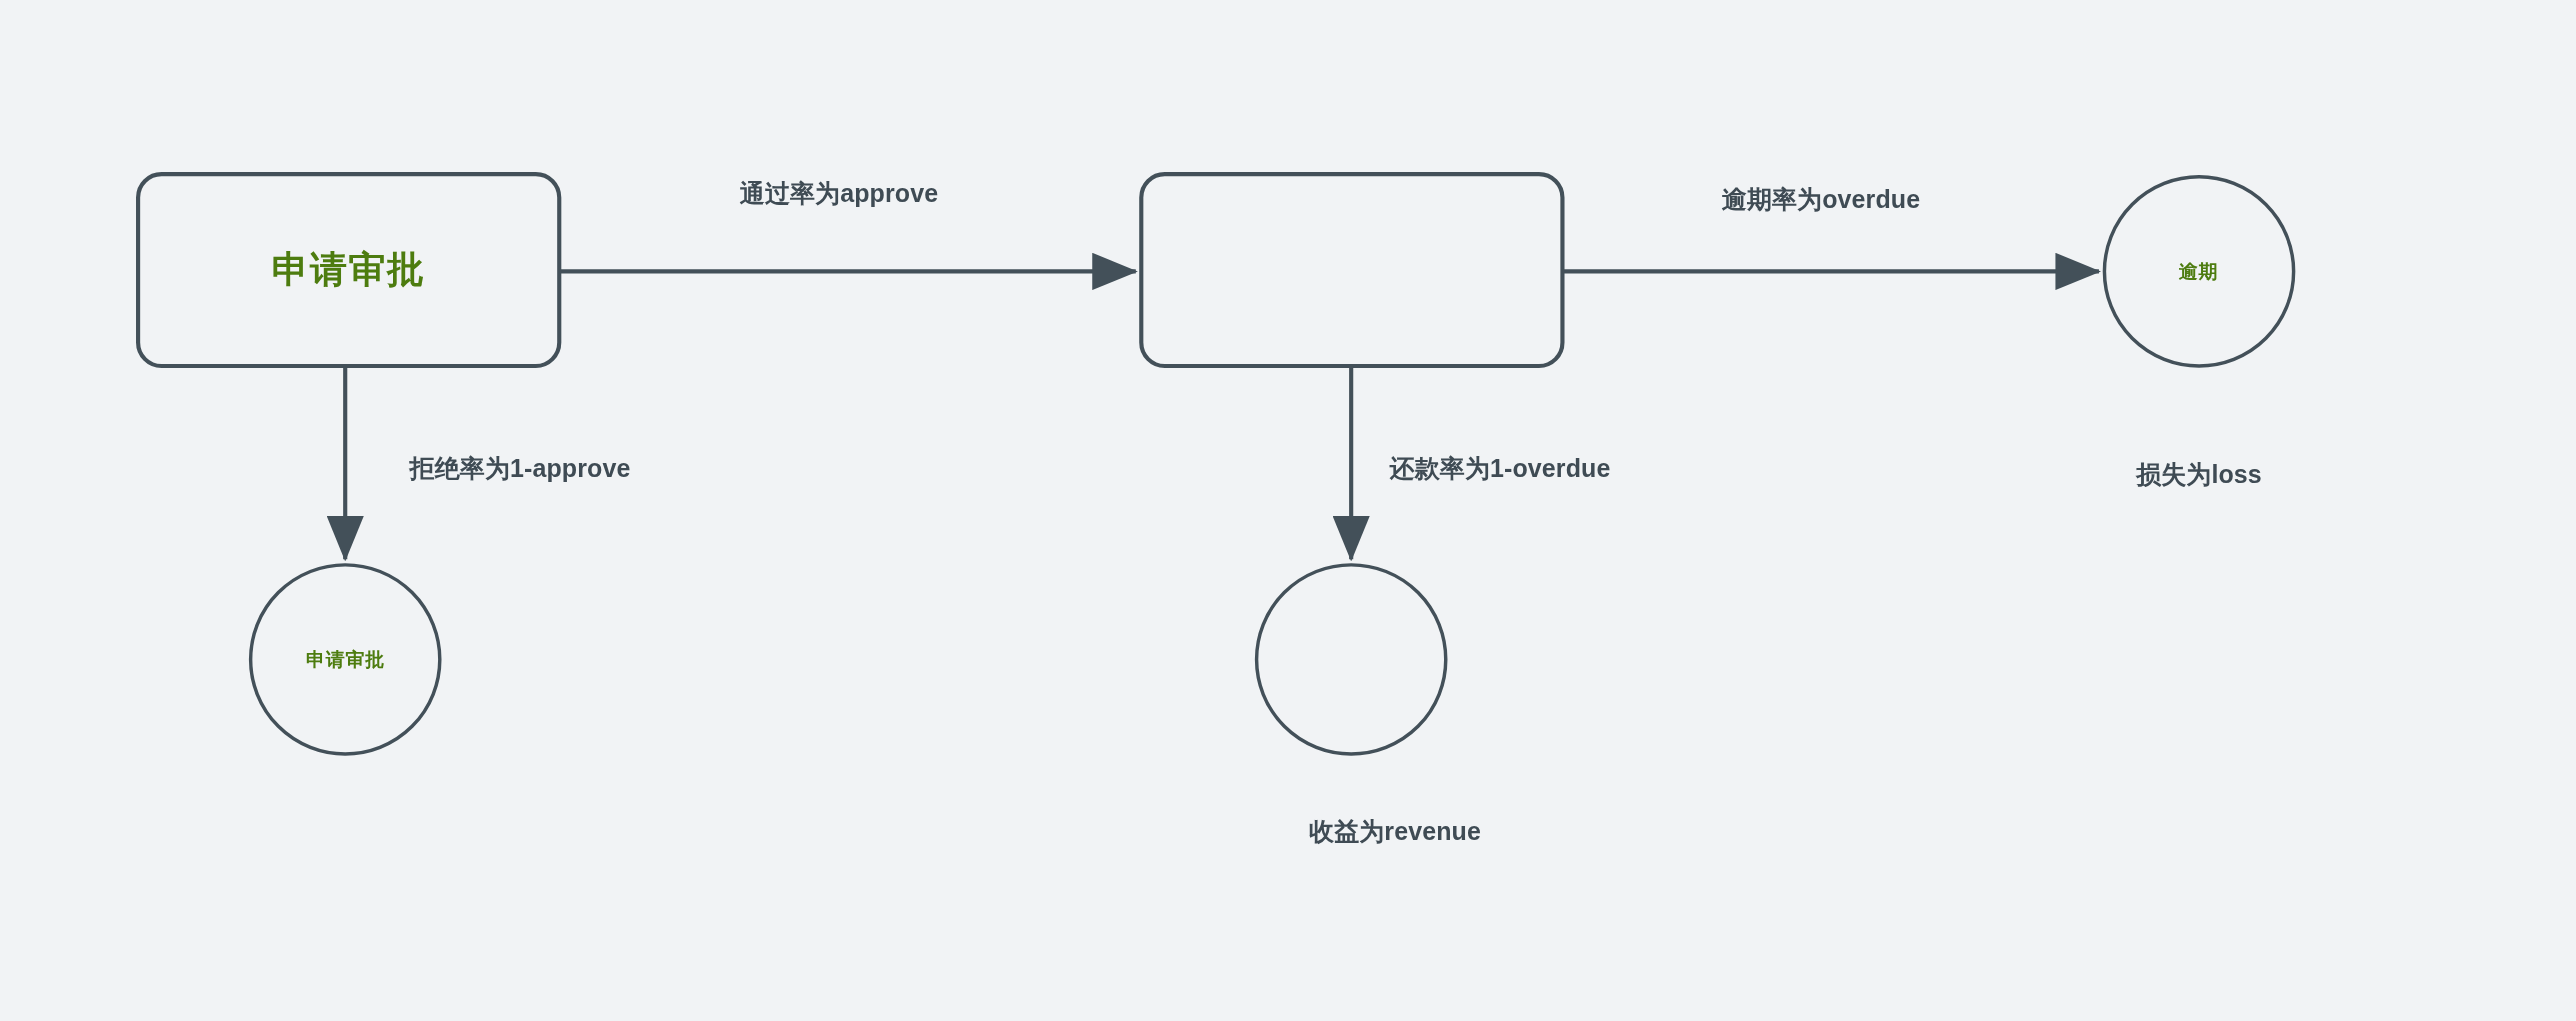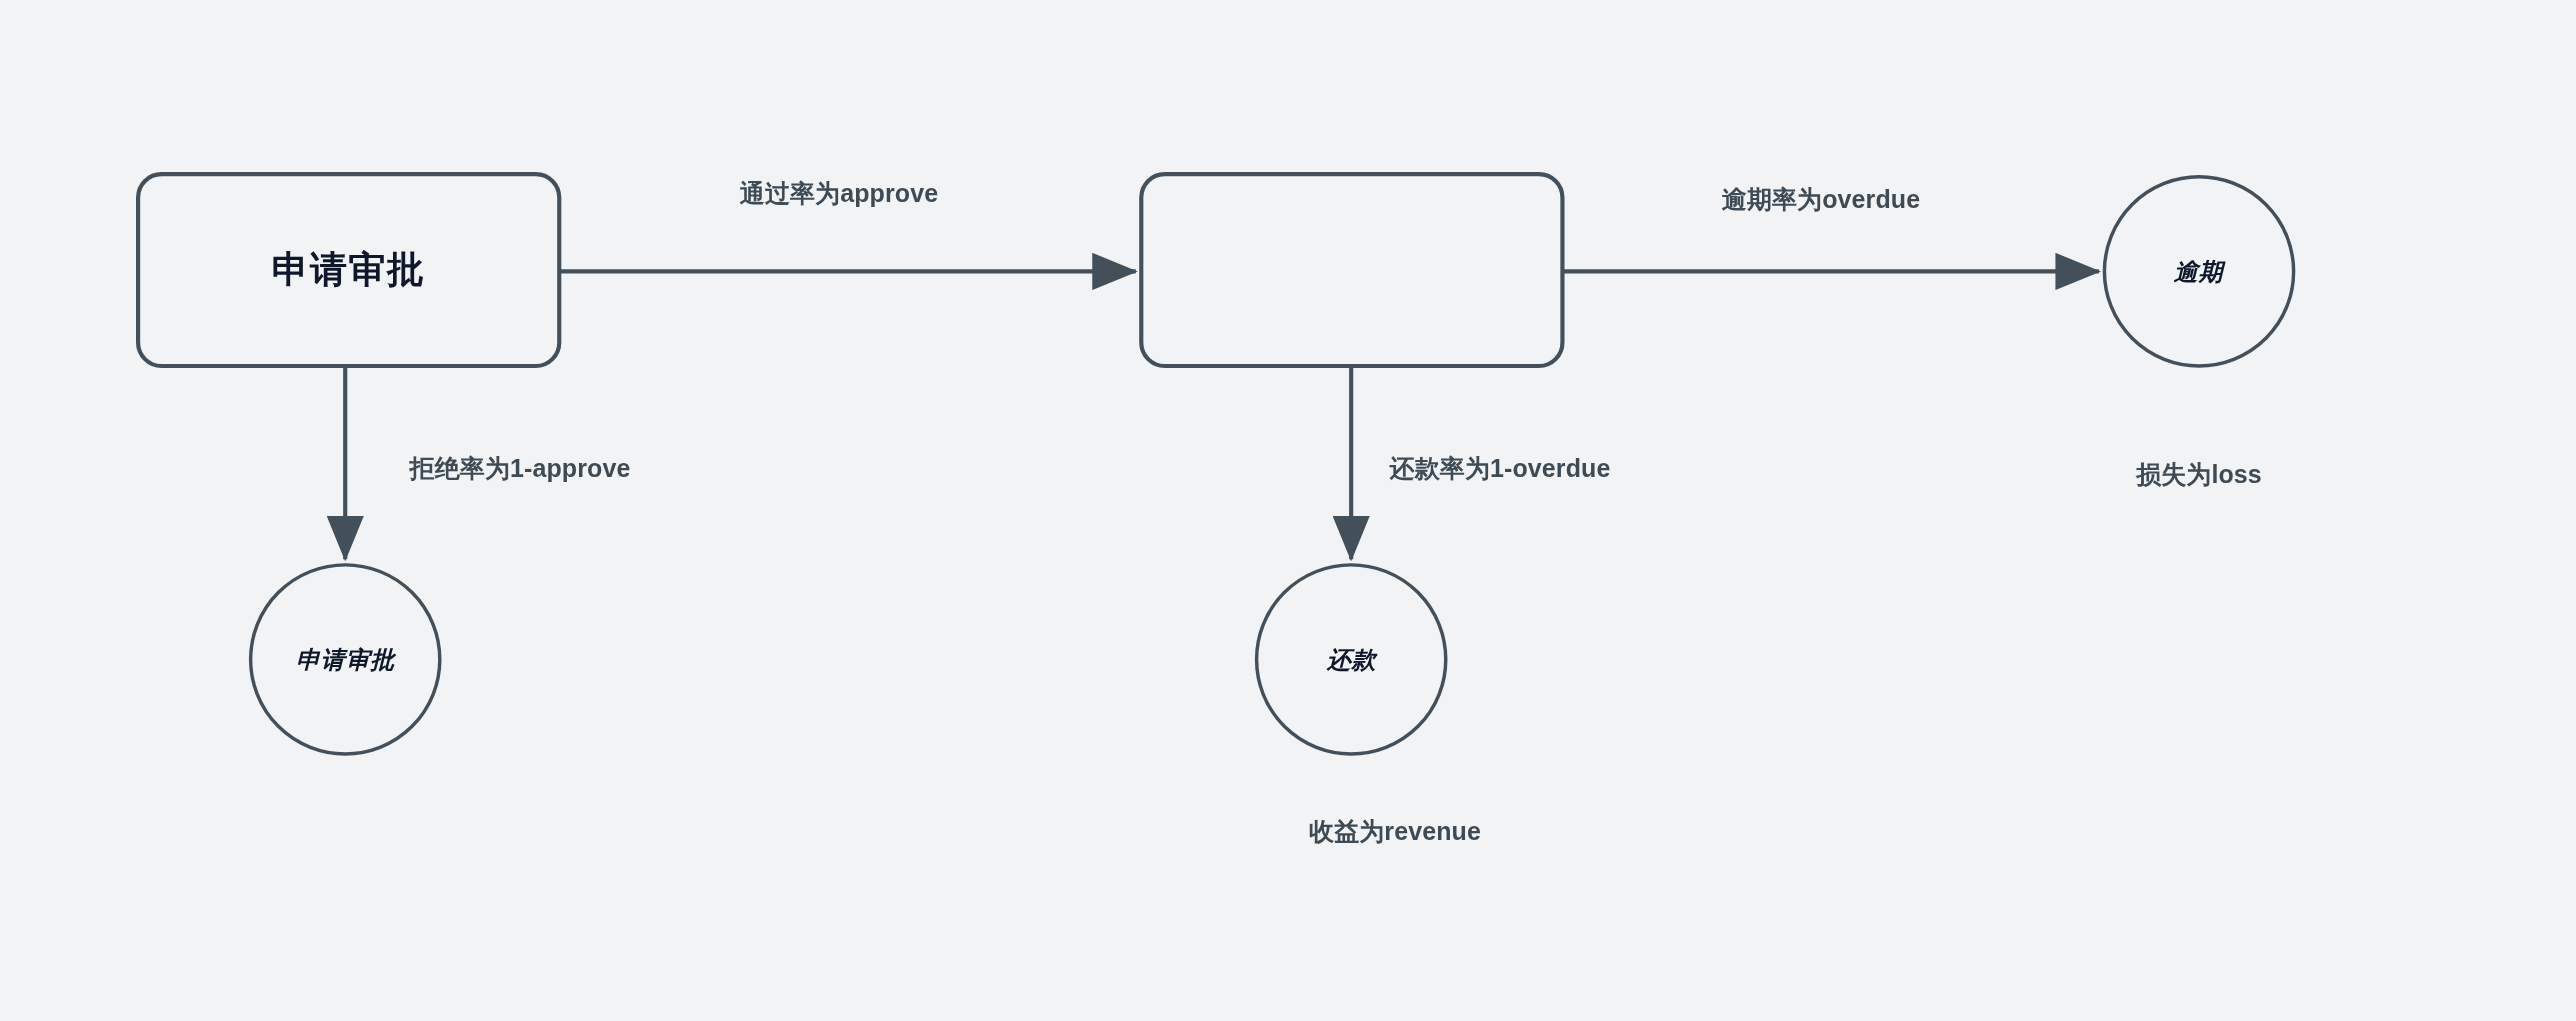--- a/index.html
+++ b/index.html
@@ -25,27 +25,27 @@
     left: 0;
     width: 2576px;
     height: 1022px;
   }
   .node-label {
     position: absolute;
     display: flex;
     align-items: center;
     justify-content: center;
     text-align: center;
-    color: #0f172a;
+    color: #4d7c0f;
     font-weight: 700;
     white-space: nowrap;
     pointer-events: none;
   }
   .node-label.box-label { font-size: 37px; letter-spacing: 1.4px; }
-  .node-label.circle-label { font-size: 24px; letter-spacing: 0.7px; font-style: italic; }
+  .node-label.circle-label { font-size: 19px; letter-spacing: 0.7px; }
   .edge-label, .caption-label {
     position: absolute;
     color: #3f4b54;
     font-weight: 700;
     font-size: 25px;
     white-space: nowrap;
     letter-spacing: 0.1px;
   }
   .edge-label { transform: translate(-50%, -50%); }
   .caption-label { transform: translate(-50%, -50%); }
@@ -81,21 +81,20 @@
     <line x1="1957" y1="530" x2="1957" y2="810" stroke="#435059" stroke-width="6" marker-end="url(#arrowhead)"></line>
   </svg>
 
   <div class="node-label box-label" style="left:138px; top:174px; width:421px; height:192px;">申请审批</div>
 
 
   <div class="node-label circle-label" style="left:2104px; top:177px; width:189px; height:189px;">逾期</div>
 
   <div class="node-label circle-label" style="left:251px; top:565px; width:189px; height:189px;">申请审批</div>
 
-  <div class="node-label circle-label" style="left:1257px; top:565px; width:189px; height:189px;">还款</div>
 
   <div class="edge-label" style="left:839px; top:193px;">通过率为approve</div>
 
   <div class="edge-label" style="left:1821px; top:199px;">逾期率为overdue</div>
 
   <div class="edge-label" style="left:520px; top:468px;">拒绝率为1-approve</div>
 
   <div class="edge-label" style="left:1500px; top:468px;">还款率为1-overdue</div>
 
   <div class="caption-label" style="left:2199px; top:474px;">损失为loss</div>

